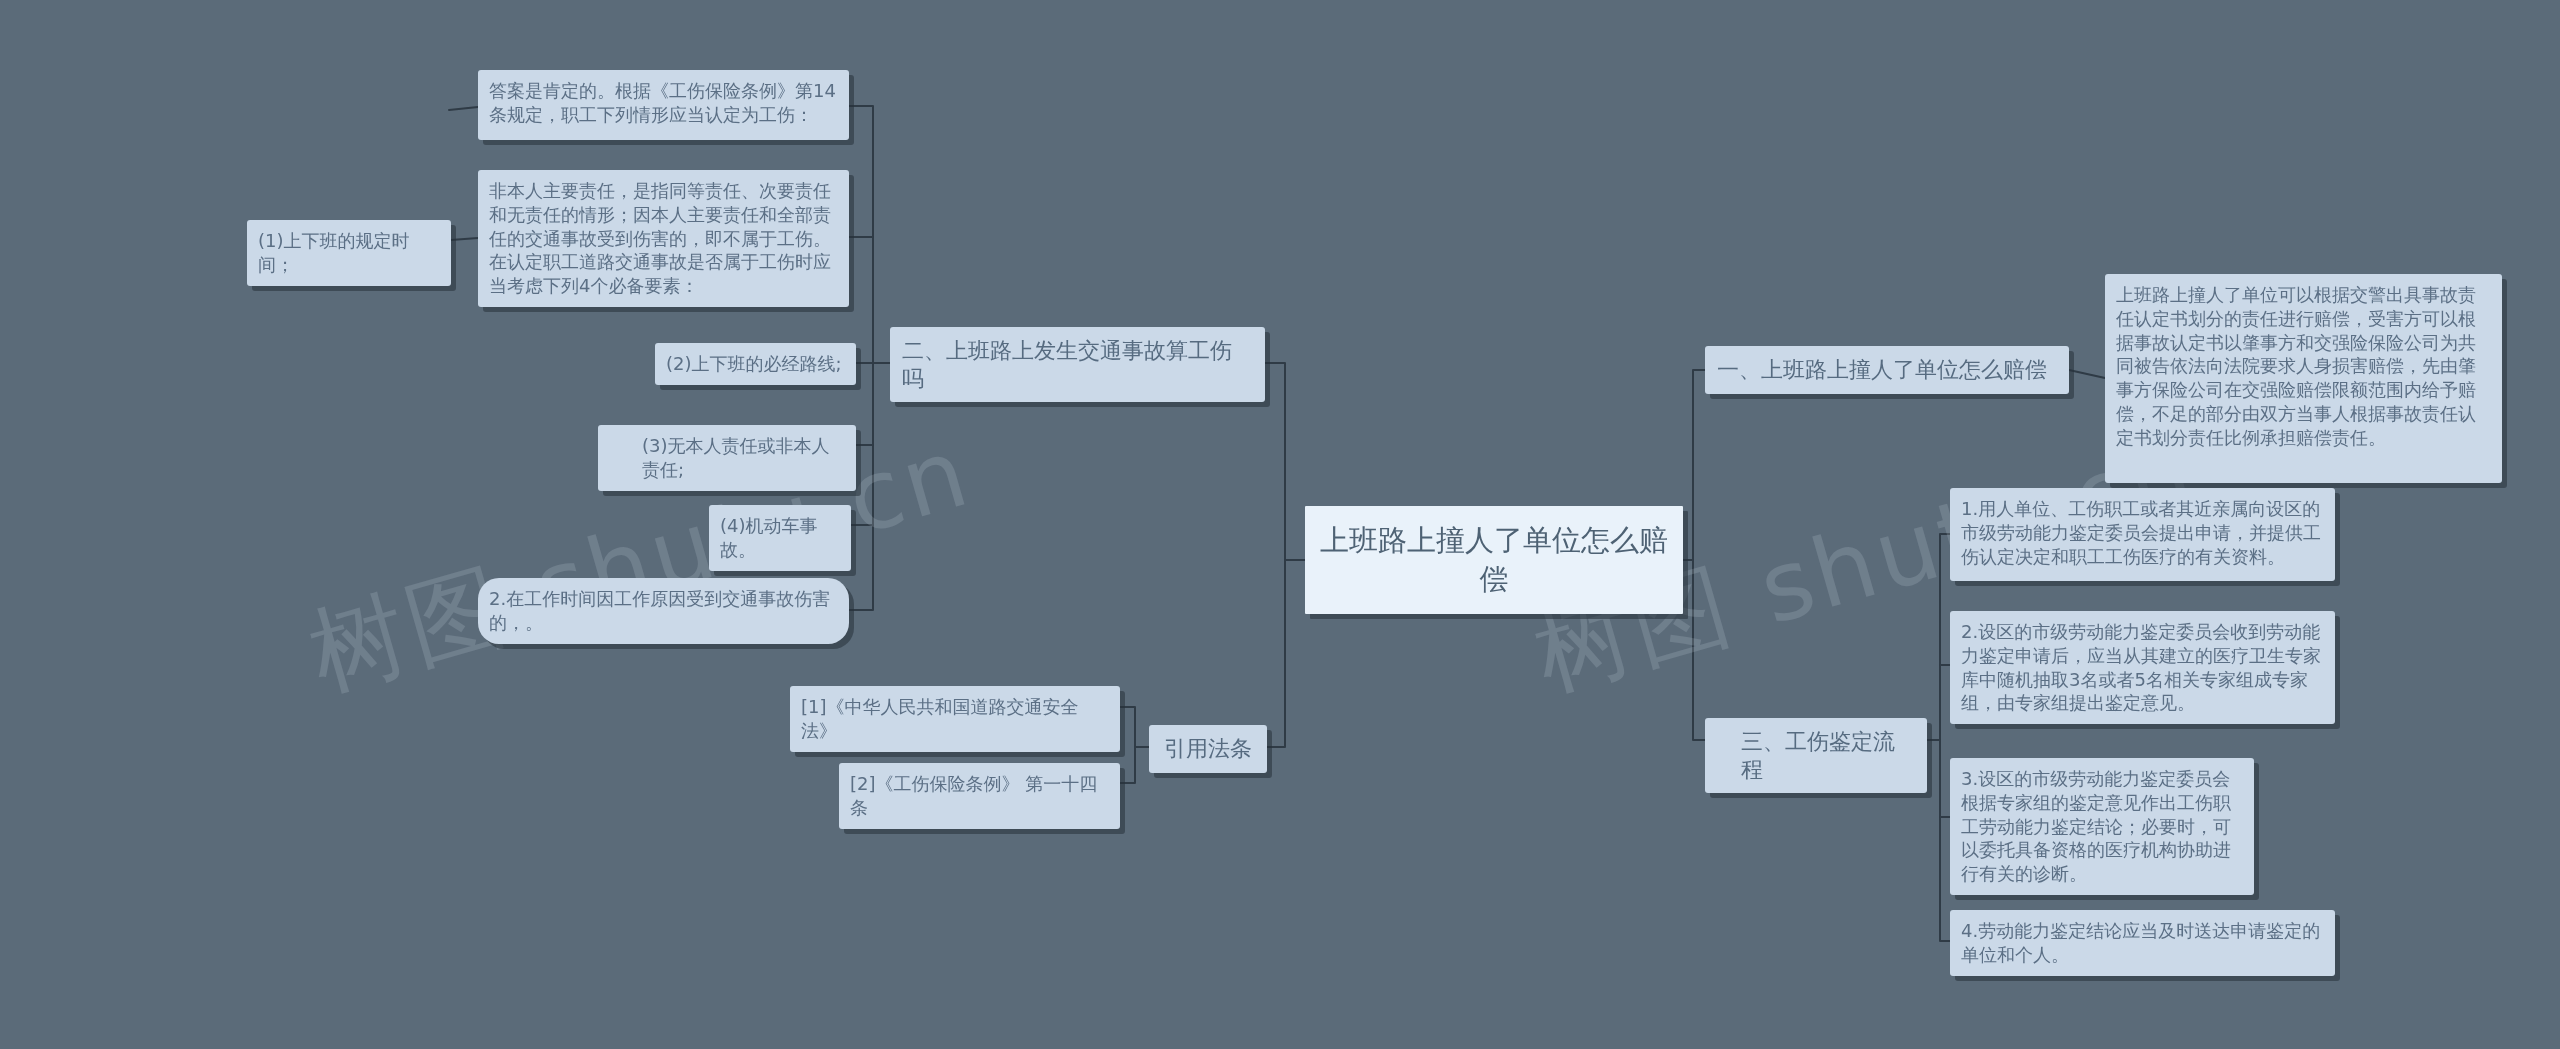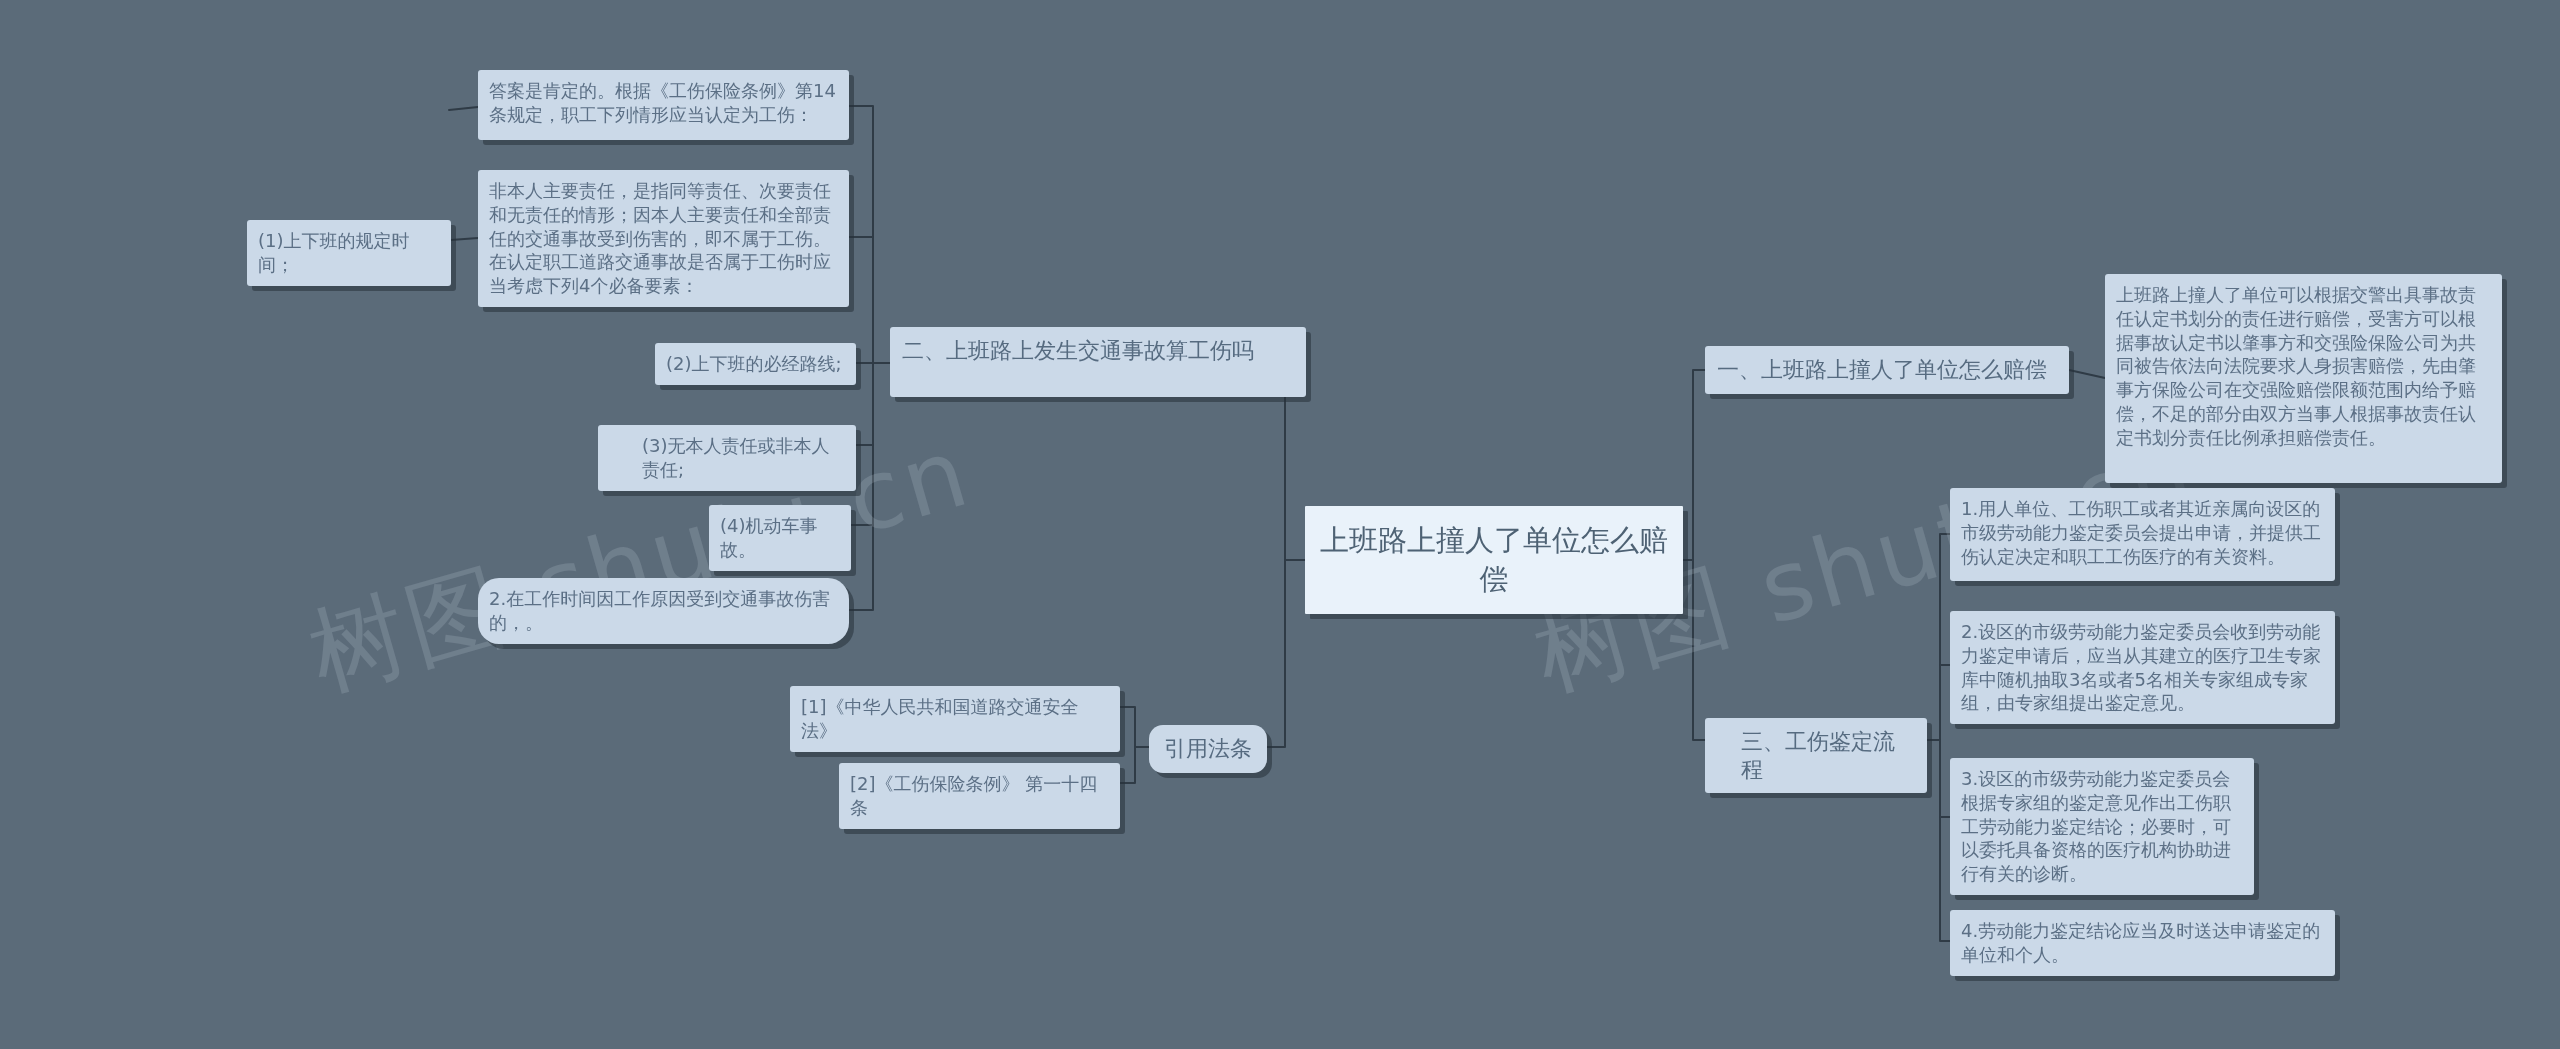--- a/index.html
+++ b/index.html
@@ -71,22 +71,22 @@
   <div class="wm" style="left:1525px;top:500px;">树图 shutu.cn</div>
 
   <div class="node" style="left:478px;top:70px;width:371px;min-height:70px;">答案是肯定的。根据《工伤保险条例》第14条规定，职工下列情形应当认定为工伤：</div>
   <div class="node" style="left:247px;top:220px;width:204px;min-height:40px;">(1)上下班的规定时间；</div>
   <div class="node" style="left:478px;top:170px;width:371px;min-height:134px;">非本人主要责任，是指同等责任、次要责任和无责任的情形；因本人主要责任和全部责任的交通事故受到伤害的，即不属于工伤。在认定职工道路交通事故是否属于工伤时应当考虑下列4个必备要素：</div>
   <div class="node" style="left:655px;top:343px;width:201px;min-height:39px;">(2)上下班的必经路线;</div>
   <div class="node" style="left:598px;top:425px;width:258px;min-height:39px;padding-left:44px;">(3)无本人责任或非本人责任;</div>
   <div class="node" style="left:709px;top:505px;width:142px;min-height:39px;">(4)机动车事故。</div>
   <div class="node" style="left:478px;top:578px;width:371px;min-height:64px;border-radius:21px;">2.在工作时间因工作原因受到交通事故伤害的，。</div>
 
-  <div class="node branch" style="left:890px;top:327px;width:416px;min-height:70px;">二、上班路上发生交通事故算工伤吗</div>
-  <div class="node branch center-text" style="left:1149px;top:725px;width:118px;min-height:44px;border-radius:14px;">引用法条</div>
+  <div class="node branch" style="left:890px;top:327px;width:375px;min-height:70px;">二、上班路上发生交通事故算工伤吗</div>
+  <div class="node branch center-text" style="left:1149px;top:725px;width:118px;min-height:44px;">引用法条</div>
   <div class="node" style="left:790px;top:686px;width:330px;min-height:41px;">[1]《中华人民共和国道路交通安全法》</div>
   <div class="node" style="left:839px;top:763px;width:281px;min-height:39px;">[2]《工伤保险条例》 第一十四条</div>
 
   <div class="node central" style="left:1305px;top:506px;width:378px;height:108px;">上班路上撞人了单位怎么赔偿</div>
 
   <div class="node branch" style="left:1705px;top:346px;width:364px;min-height:48px;">一、上班路上撞人了单位怎么赔偿</div>
   <div class="node" style="left:2105px;top:274px;width:397px;min-height:209px;">上班路上撞人了单位可以根据交警出具事故责任认定书划分的责任进行赔偿，受害方可以根据事故认定书以肇事方和交强险保险公司为共同被告依法向法院要求人身损害赔偿，先由肇事方保险公司在交强险赔偿限额范围内给予赔偿，不足的部分由双方当事人根据事故责任认定书划分责任比例承担赔偿责任。</div>
 
   <div class="node branch" style="left:1705px;top:718px;width:222px;min-height:45px;padding-left:36px;">三、工伤鉴定流程</div>
   <div class="node" style="left:1950px;top:488px;width:385px;min-height:93px;">1.用人单位、工伤职工或者其近亲属向设区的市级劳动能力鉴定委员会提出申请，并提供工伤认定决定和职工工伤医疗的有关资料。</div>

